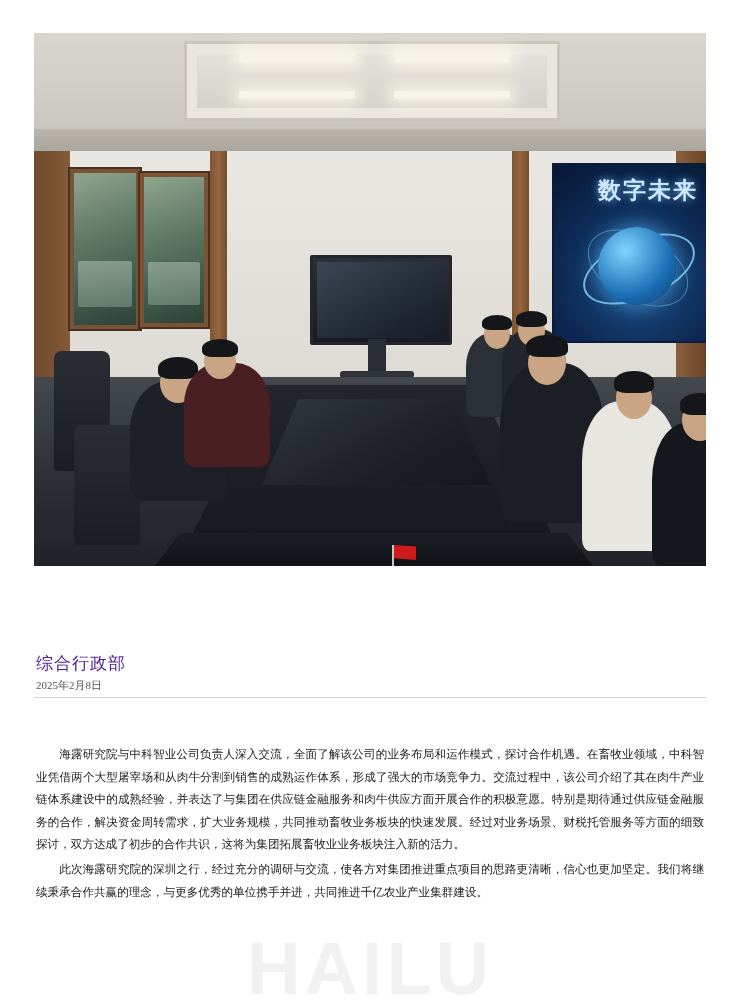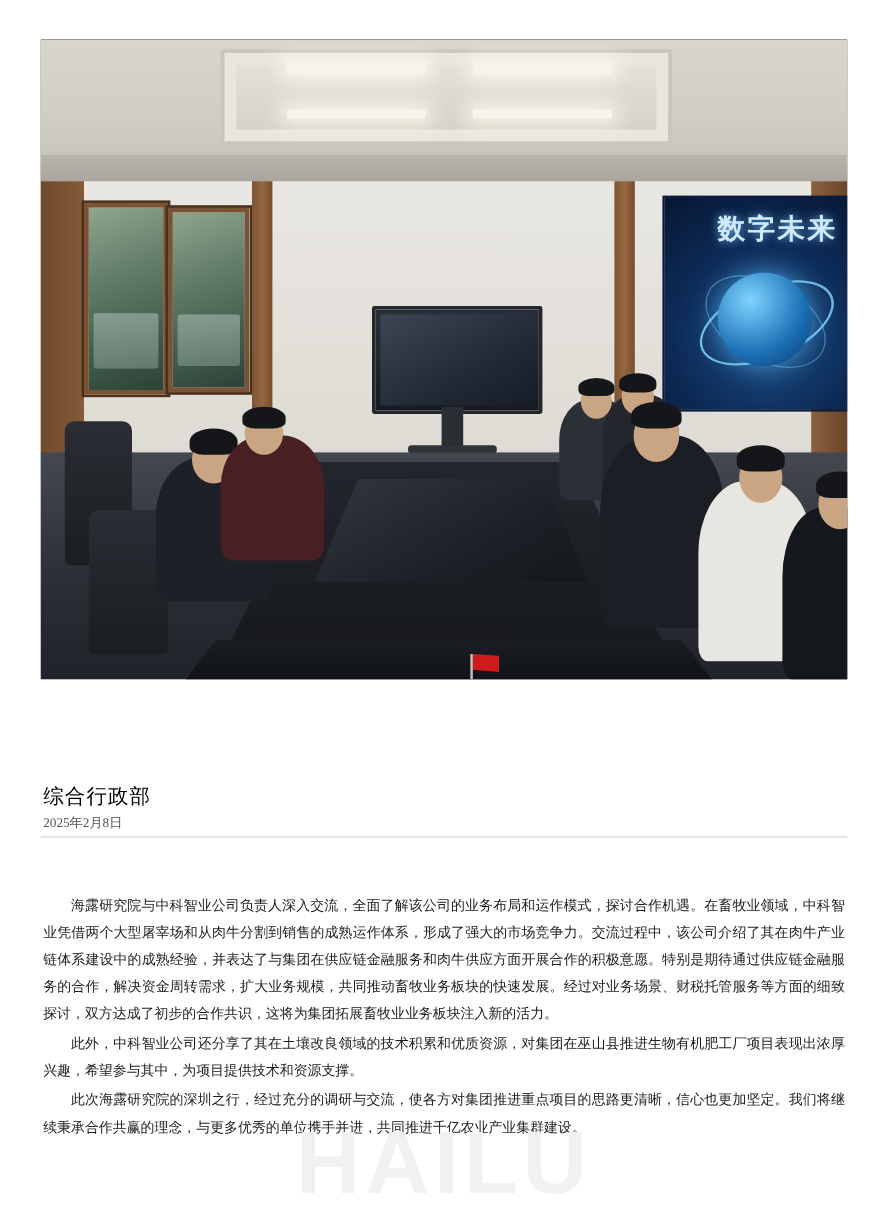--- a/index.html
+++ b/index.html
@@ -219,21 +219,21 @@
     background: linear-gradient(#2a2d33,#1a1d22);
     border-radius: 8px 8px 4px 4px;
   }
 
   
   .dept {
     position: absolute;
     left: 36px; top: 652px;
     font-family: "Liberation Serif", serif;
     font-size: 17px;
-    color: #000000;
+    color: #4c1d95;
     letter-spacing: 1px;
   }
   .date {
     position: absolute;
     left: 36px; top: 678px;
     font-family: "Liberation Serif", serif;
     font-size: 11px;
     color: #555;
   }
   .issue-badge {
@@ -386,19 +386,18 @@
     </div>
   </div>
 
   <div class="dept">综合行政部</div>
   <div class="date">2025年2月8日</div>
   <div class="rule"></div>
 
 
   <div class="body">
     <p>海露研究院与中科智业公司负责人深入交流，全面了解该公司的业务布局和运作模式，探讨合作机遇。在畜牧业领域，中科智业凭借两个大型屠宰场和从肉牛分割到销售的成熟运作体系，形成了强大的市场竞争力。交流过程中，该公司介绍了其在肉牛产业链体系建设中的成熟经验，并表达了与集团在供应链金融服务和肉牛供应方面开展合作的积极意愿。特别是期待通过供应链金融服务的合作，解决资金周转需求，扩大业务规模，共同推动畜牧业务板块的快速发展。经过对业务场景、财税托管服务等方面的细致探讨，双方达成了初步的合作共识，这将为集团拓展畜牧业业务板块注入新的活力。</p>
-    <p>此外，中科智业公司还分享了其在土壤改良领域的技术积累和优质资源，对集团在巫山县推进生物有机肥工厂项目表现出浓厚兴趣，希望参与其中，为项目提供技术和资源支撑。</p>
     <p>此次海露研究院的深圳之行，经过充分的调研与交流，使各方对集团推进重点项目的思路更清晰，信心也更加坚定。我们将继续秉承合作共赢的理念，与更多优秀的单位携手并进，共同推进千亿农业产业集群建设。</p>
   </div>
 
   <div class="watermark">HAILU</div>
 
 </div>
 
 </body></html>

